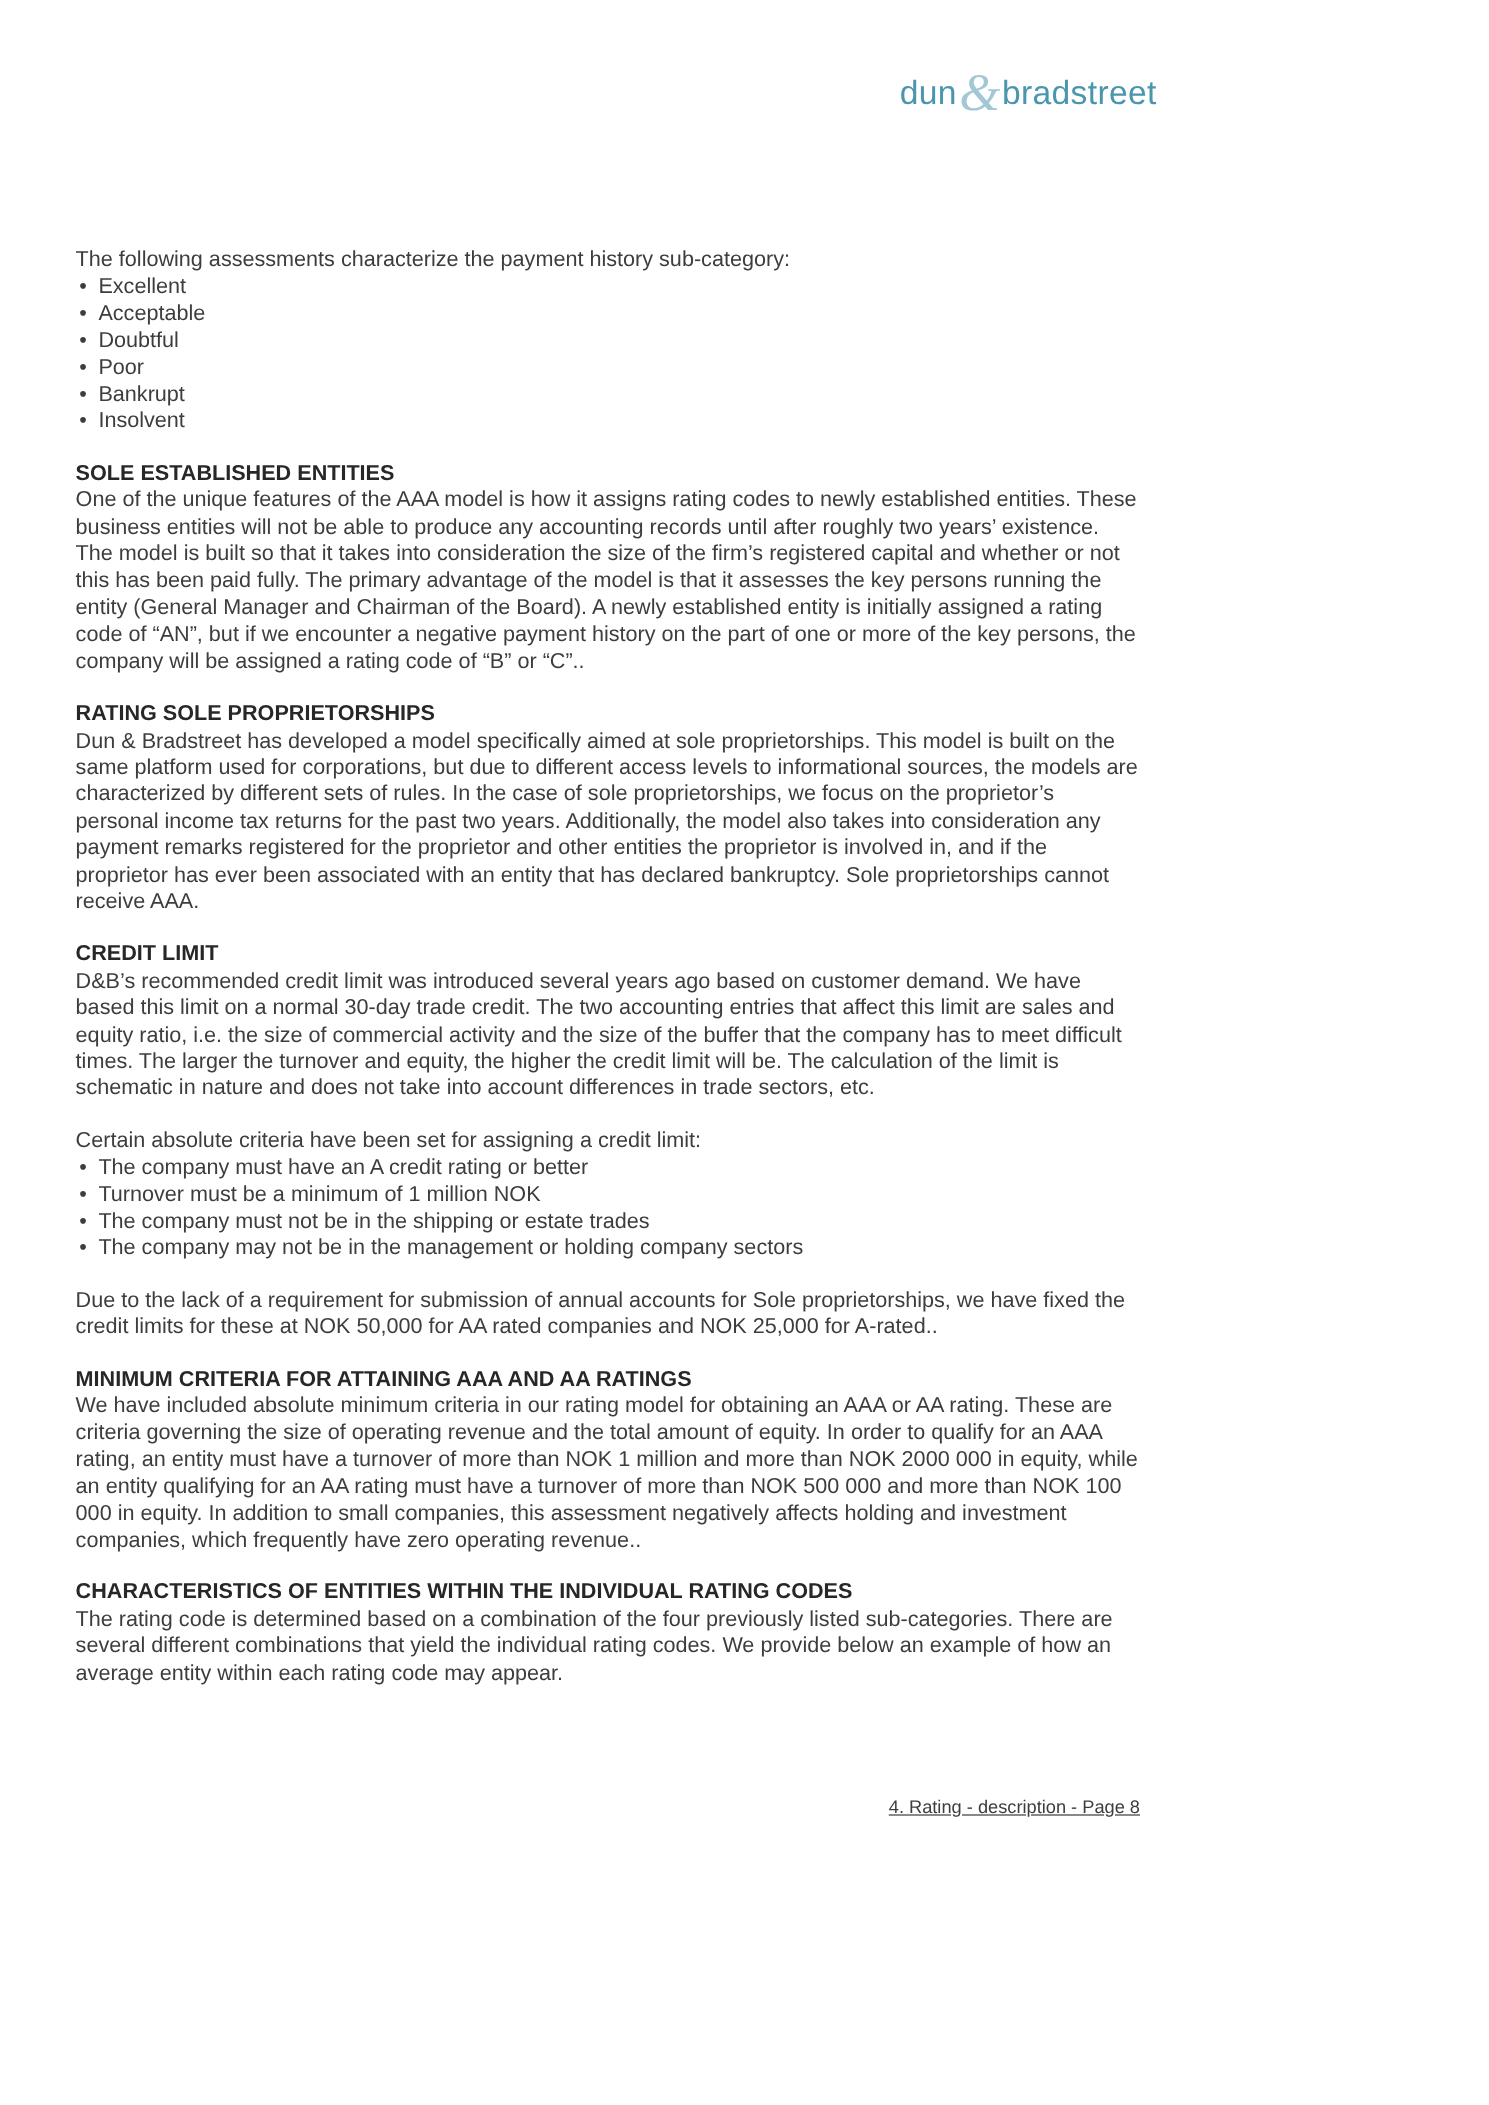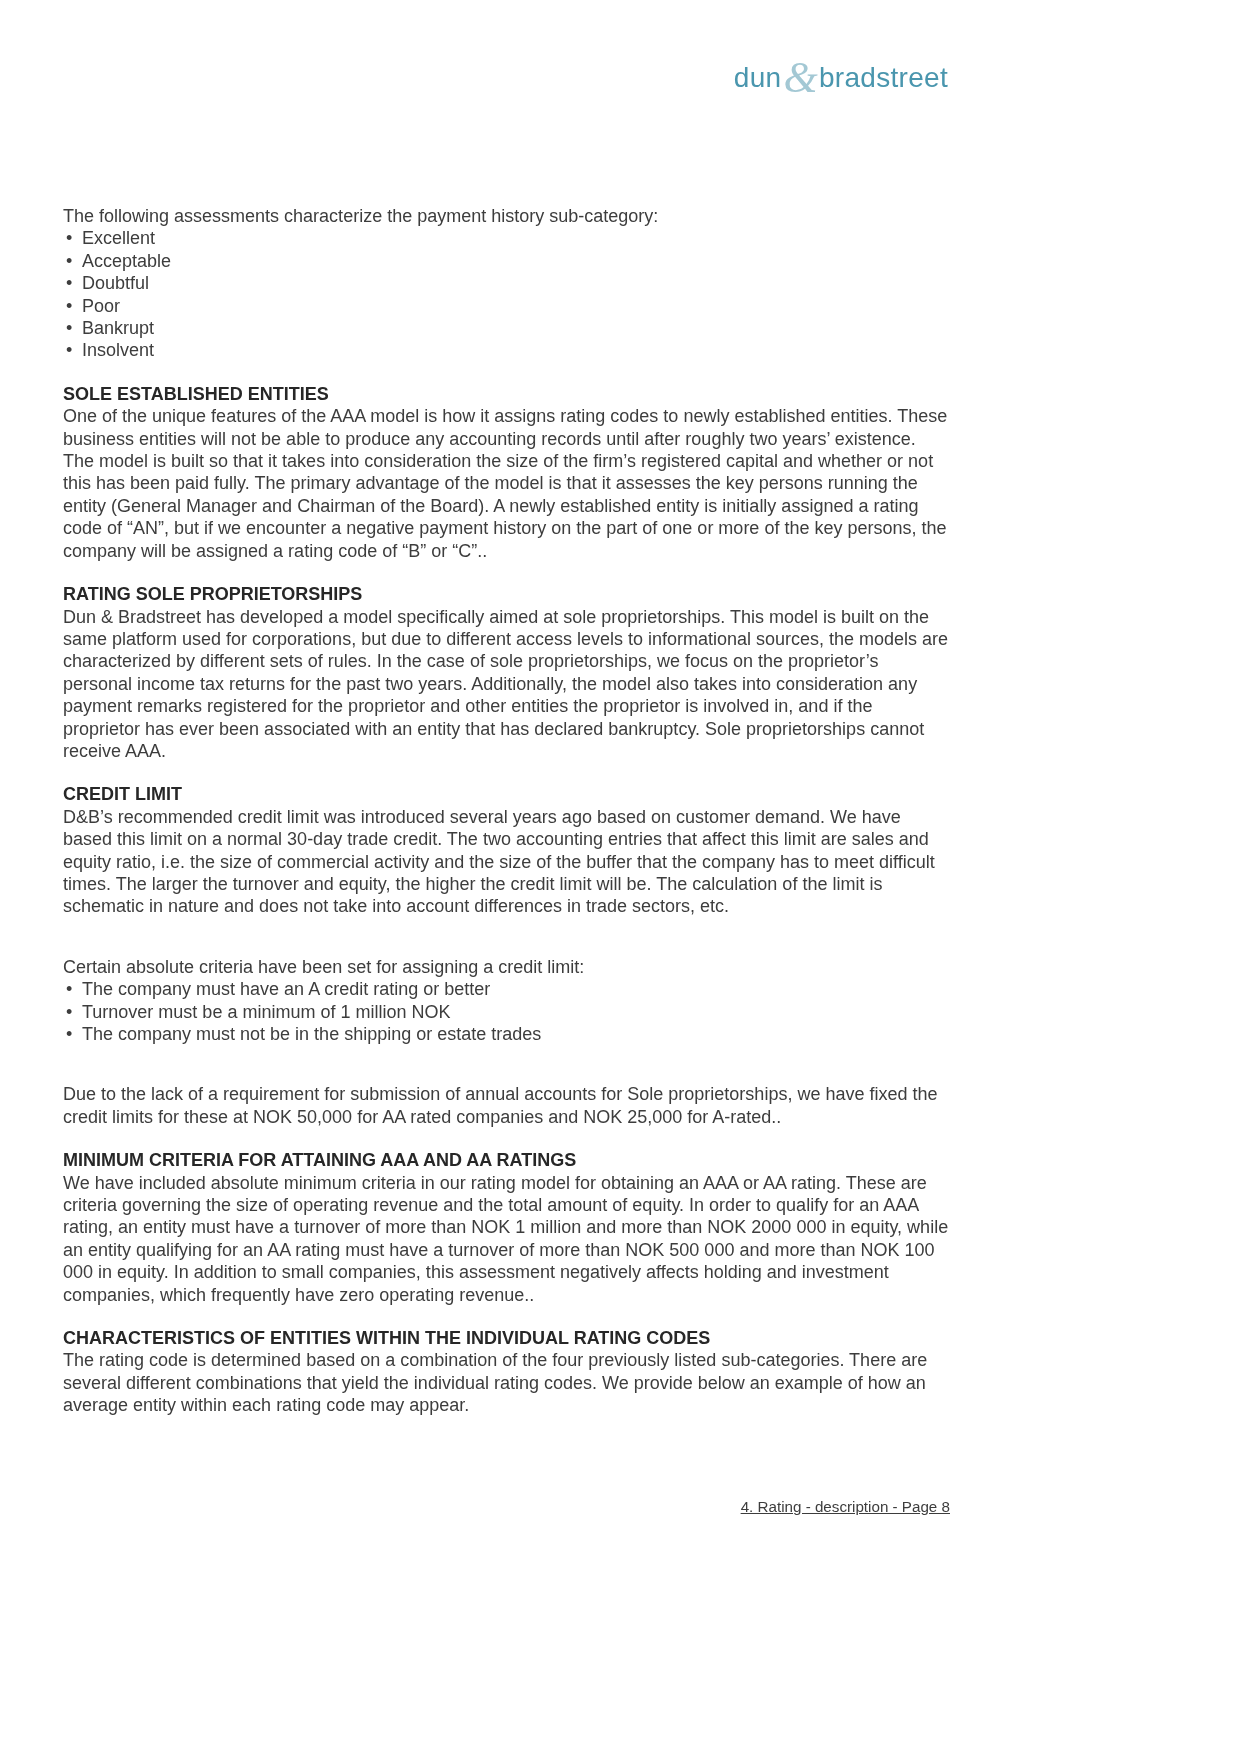--- a/index.html
+++ b/index.html
@@ -8,21 +8,21 @@
     height: 1754px;
     background: #ffffff;
     font-family: "Liberation Sans", "DejaVu Sans", sans-serif;
     color: #3d3d3d;
     position: relative;
     overflow: hidden;
   }
   .logo {
     position: absolute;
     top: 62px;
-    left: 0;
+    left: 16px;
     width: 948px;
     text-align: right;
     color: #4a96ae;
     font-size: 28px;
     letter-spacing: 0.3px;
     white-space: nowrap;
   }
   .logo .amp {
     font-family: "Liberation Serif", serif;
     font-style: italic;
@@ -39,21 +39,21 @@
     width: 887px;
     font-size: 18px;
     line-height: 22.4px;
   }
   p { margin: 0; }
   ul { list-style: none; margin: 0; padding: 0; }
   li { padding-left: 19px; position: relative; }
   li::before { content: "\2022"; position: absolute; left: 3px; }
   h2 { font: inherit; font-weight: bold; color: #272727; margin: 0; }
   .section { margin-top: 21px; }
-  .subgap { margin-top: 38px; }
+  .subgap { margin-top: 21px; }
   .footer {
     position: absolute;
     top: 1498px;
     left: 0;
     width: 950px;
     text-align: right;
     font-size: 15.2px;
     color: #3d3d3d;
     text-decoration: underline;
   }
@@ -86,20 +86,21 @@
   </div>
 
   <div class="section">
     <h2>CREDIT LIMIT</h2>
     <p>D&amp;B’s recommended credit limit was introduced several years ago based on customer demand. We have based this limit on a normal 30-day trade credit. The two accounting entries that affect this limit are sales and equity ratio, i.e. the size of commercial activity and the size of the buffer that the company has to meet difficult times. The larger the turnover and equity, the higher the credit limit will be. The calculation of the limit is schematic in nature and does not take into account differences in trade sectors, etc.</p>
     <p class="subgap">Certain absolute criteria have been set for assigning a credit limit:</p>
     <ul>
       <li>The company must have an A credit rating or better</li>
       <li>Turnover must be a minimum of 1 million NOK</li>
       <li>The company must not be in the shipping or estate trades</li>
+      <li>The company may not be in the management or holding company sectors</li>
     </ul>
     <p class="subgap">Due to the lack of a requirement for submission of annual accounts for Sole proprietorships, we have fixed the credit limits for these at NOK 50,000 for AA rated companies and NOK 25,000 for A-rated..</p>
   </div>
 
   <div class="section">
     <h2>MINIMUM CRITERIA FOR ATTAINING AAA AND AA RATINGS</h2>
     <p>We have included absolute minimum criteria in our rating model for obtaining an AAA or AA rating. These are criteria governing the size of operating revenue and the total amount of equity. In order to qualify for an AAA rating, an entity must have a turnover of more than NOK 1 million and more than NOK 2000 000 in equity, while an entity qualifying for an AA rating must have a turnover of more than NOK 500 000 and more than NOK 100 000 in equity. In addition to small companies, this assessment negatively affects holding and investment companies, which frequently have zero operating revenue..</p>
   </div>
 
   <div class="section">

